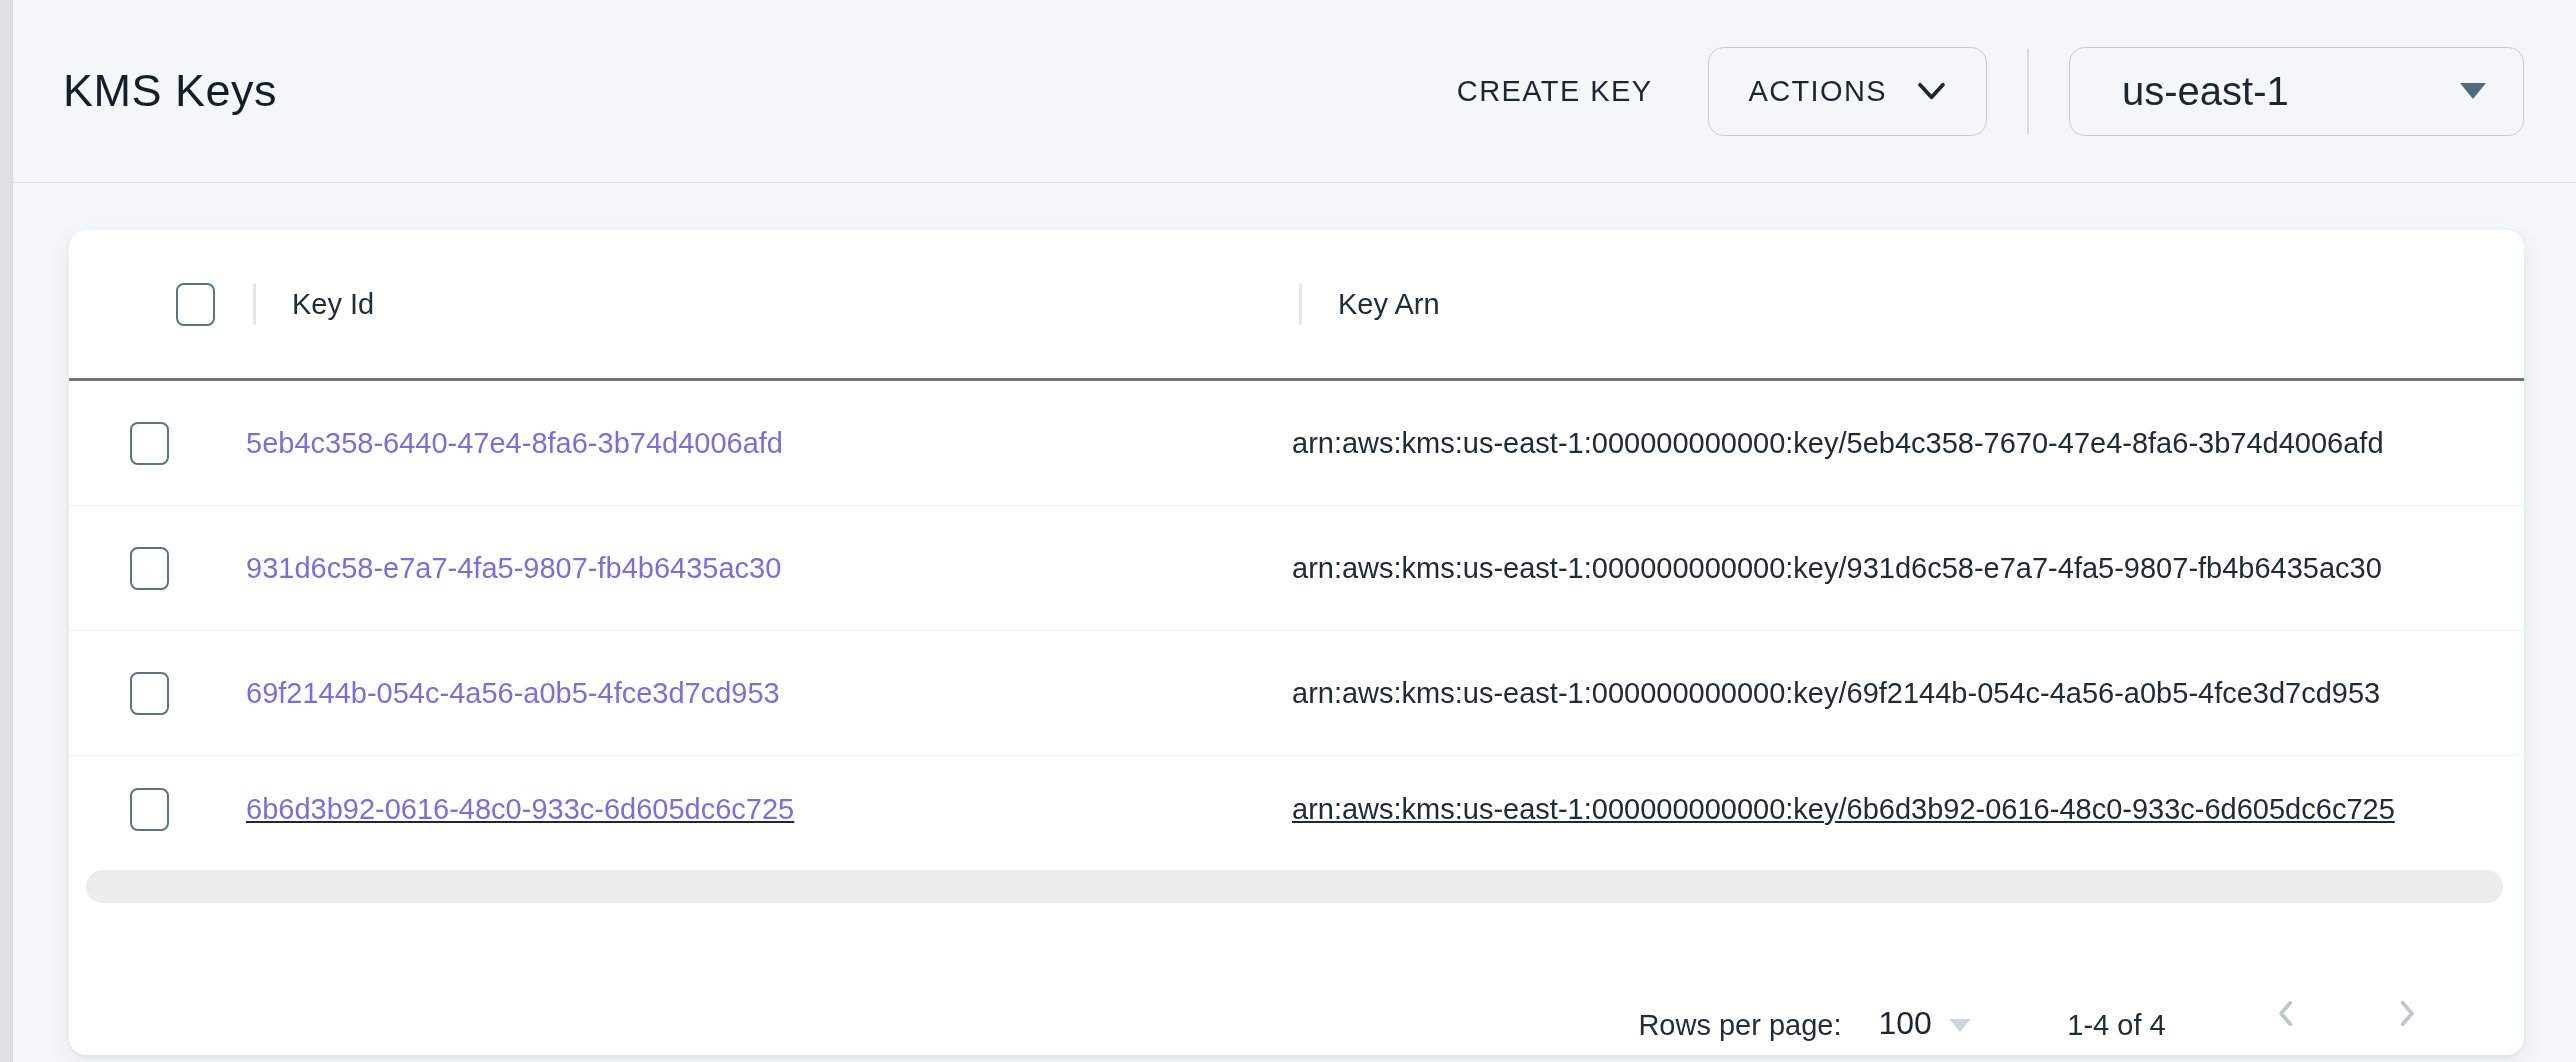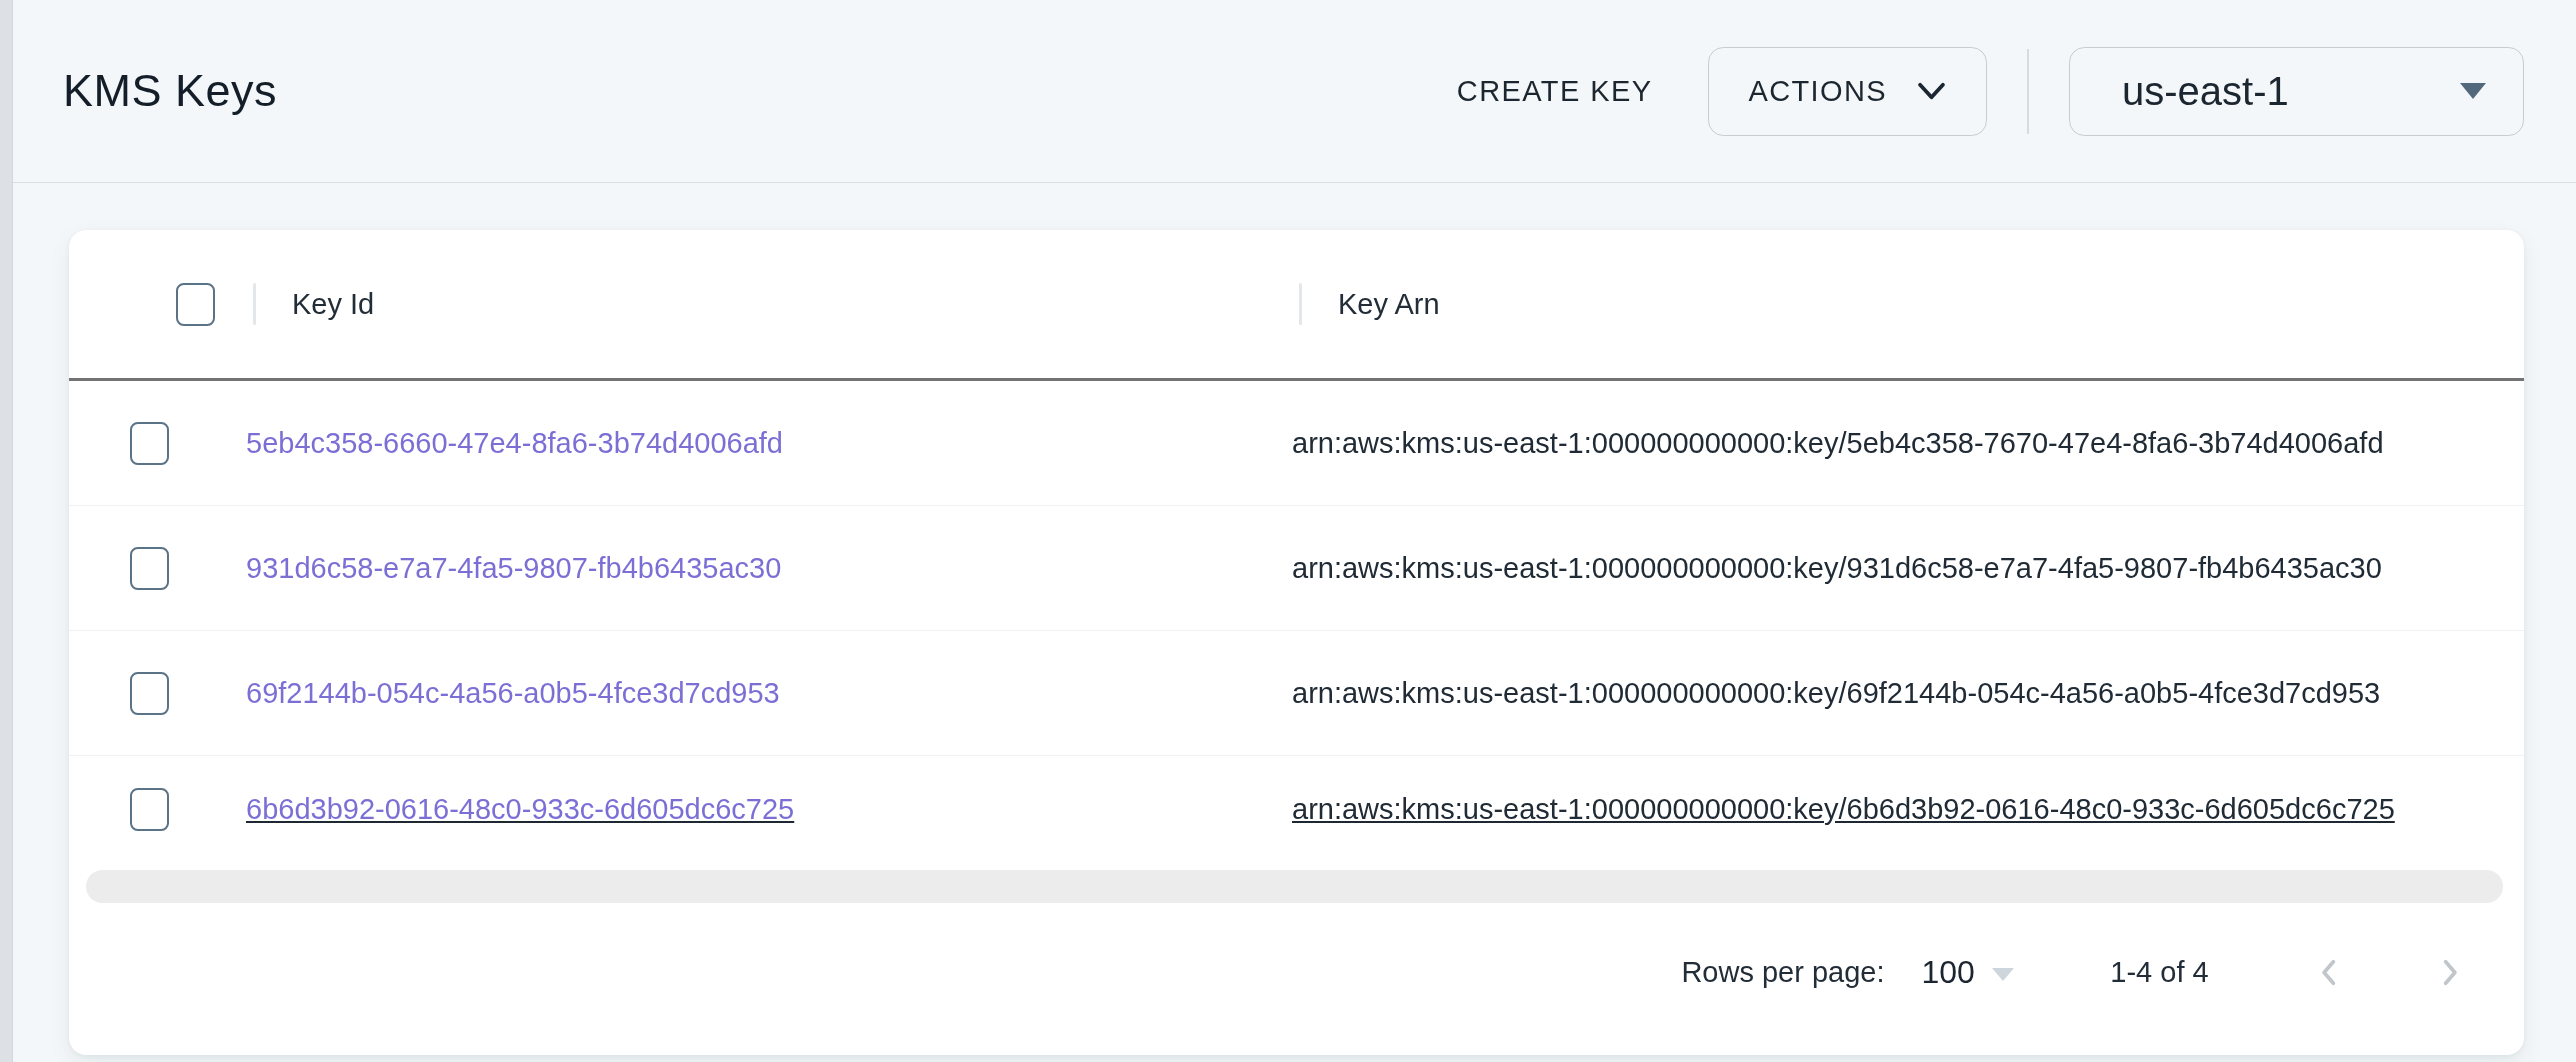--- a/index.html
+++ b/index.html
@@ -149,23 +149,23 @@
     margin: 7.7px 21px 0 17.4px;
     height: 33px;
     border-radius: 16.4px;
     background: #ececec;
     cursor: pointer;
   }
   
   .pagination {
     flex: 1;
     display: flex;
-    align-items: center;
+    align-items: flex-end;
     justify-content: flex-end;
-    padding-right: 46px;
+    padding-right: 89px;
     padding-bottom: 13.5px;
   }
   .pg-label { font-size: 29px; color: #222d38; }
   .pg-select {
     display: flex;
     align-items: center;
     margin-left: 37px;
     cursor: pointer;
   }
   .pg-select-value { font-size: 32px; color: #1c2630; }
@@ -228,21 +228,21 @@
       <span class="col-tick"></span>
       <span class="th-label">Key Arn</span>
     </div>
   </div>
 
   <div class="row trow">
     <div class="cell cell-check">
       <span class="checkbox"></span>
     </div>
     <div class="cell cell-keyid">
-      <a class="key-link">5eb4c358-6660-47e4-8fa6-3b74d4006afd</a>
+      <a class="key-link">5eb4c358-6440-47e4-8fa6-3b74d4006afd</a>
     </div>
     <div class="cell cell-arn">
       <span class="arn-text">arn:aws:kms:us-east-1:000000000000:key/5eb4c358-7670-47e4-8fa6-3b74d4006afd</span>
     </div>
   </div>
 
   <div class="row trow">
     <div class="cell cell-check">
       <span class="checkbox"></span>
     </div>

